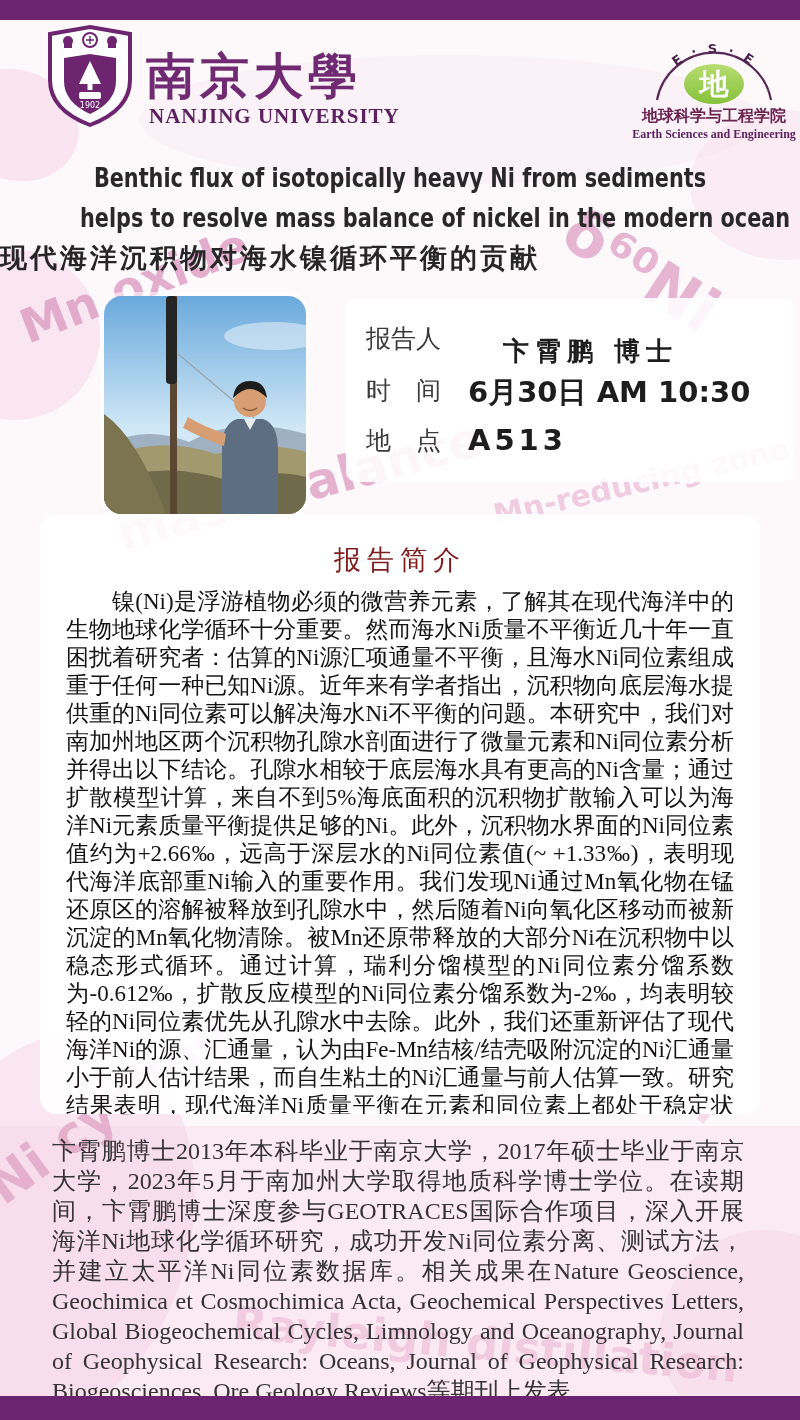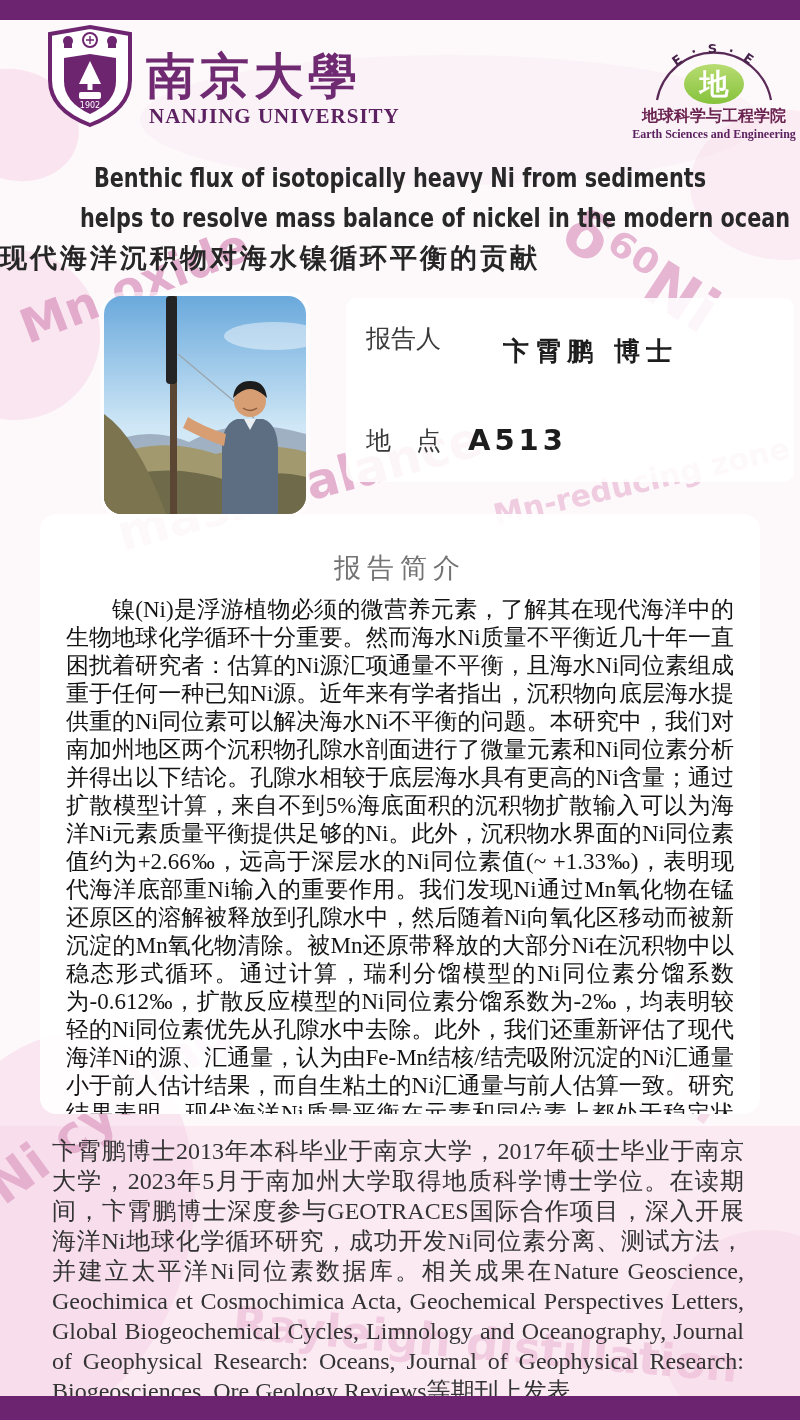--- a/index.html
+++ b/index.html
@@ -62,21 +62,21 @@
   .info-label{position:absolute;left:20px;font-size:25px;color:#3a3a3a;
     font-family:"Liberation Serif",serif;}
   .info-value{position:absolute;left:122px;color:#1d1d1d;font-weight:bold;}
   .v-speaker{font-size:26px;letter-spacing:6px;top:12px;margin-left:35px;}
   .v-time{font-size:29px;top:-1px;}
   .v-loc{font-size:29px;letter-spacing:4px;top:-1px;}
 
   
   .abs-card{position:absolute;left:40px;top:514px;width:720px;height:600px;z-index:2;
     background:rgba(255,255,255,.92);border-radius:16px;overflow:hidden;}
-  .abs-heading{text-align:center;margin-top:36px;font-size:27px;color:#737373;
+  .abs-heading{text-align:center;margin-top:28px;font-size:27px;color:#7f1d1d;
     letter-spacing:6px;font-family:"Liberation Serif",serif;}
   .abs-body{margin:10px 26px 0 26px;font-size:23px;line-height:28px;color:#141414;
     text-align:justify;text-indent:2em;font-family:"Liberation Serif",serif;}
 
   
   .bio{position:absolute;left:52px;top:1136px;width:692px;z-index:2;font-size:24px;
     line-height:30px;color:#333333;text-align:justify;font-family:"Liberation Serif",serif;}
 </style>
 </head>
 <body>
@@ -171,20 +171,24 @@
       <path d="M129 102 Q131 85 146 85 Q161 85 163 102 Q154 93 146 93 Q138 93 129 102 Z" fill="#1c1c1c"></path>
       <path d="M139 112 Q146 117 153 112" stroke="#8a5a3a" stroke-width="1.5" fill="none"></path>
     </svg>
   </div>
 
   <div class="info-card">
     <div class="info-row r1">
       <span class="info-label">报告人</span>
       <span class="info-value v-speaker">卞霄鹏 博士</span>
     </div>
+    <div class="info-row r2">
+      <span class="info-label">时　间</span>
+      <span class="info-value v-time">6月30日 AM 10:30</span>
+    </div>
     <div class="info-row r3">
       <span class="info-label">地　点</span>
       <span class="info-value v-loc">A513</span>
     </div>
   </div>
 
   <div class="abs-card">
     <div class="abs-heading">报告简介</div>
     <div class="abs-body">镍(Ni)是浮游植物必须的微营养元素，了解其在现代海洋中的生物地球化学循环十分重要。然而海水Ni质量不平衡近几十年一直困扰着研究者：估算的Ni源汇项通量不平衡，且海水Ni同位素组成重于任何一种已知Ni源。近年来有学者指出，沉积物向底层海水提供重的Ni同位素可以解决海水Ni不平衡的问题。本研究中，我们对南加州地区两个沉积物孔隙水剖面进行了微量元素和Ni同位素分析并得出以下结论。孔隙水相较于底层海水具有更高的Ni含量；通过扩散模型计算，来自不到5%海底面积的沉积物扩散输入可以为海洋Ni元素质量平衡提供足够的Ni。此外，沉积物水界面的Ni同位素值约为+2.66‰，远高于深层水的Ni同位素值(~ +1.33‰)，表明现代海洋底部重Ni输入的重要作用。我们发现Ni通过Mn氧化物在锰还原区的溶解被释放到孔隙水中，然后随着Ni向氧化区移动而被新沉淀的Mn氧化物清除。被Mn还原带释放的大部分Ni在沉积物中以稳态形式循环。通过计算，瑞利分馏模型的Ni同位素分馏系数为-0.612‰，扩散反应模型的Ni同位素分馏系数为-2‰，均表明较轻的Ni同位素优先从孔隙水中去除。此外，我们还重新评估了现代海洋Ni的源、汇通量，认为由Fe-Mn结核/结壳吸附沉淀的Ni汇通量小于前人估计结果，而自生粘土的Ni汇通量与前人估算一致。研究结果表明，现代海洋Ni质量平衡在元素和同位素上都处于稳定状态，海底Ni输入是海洋Ni循环的重要过程。</div>
   </div>

